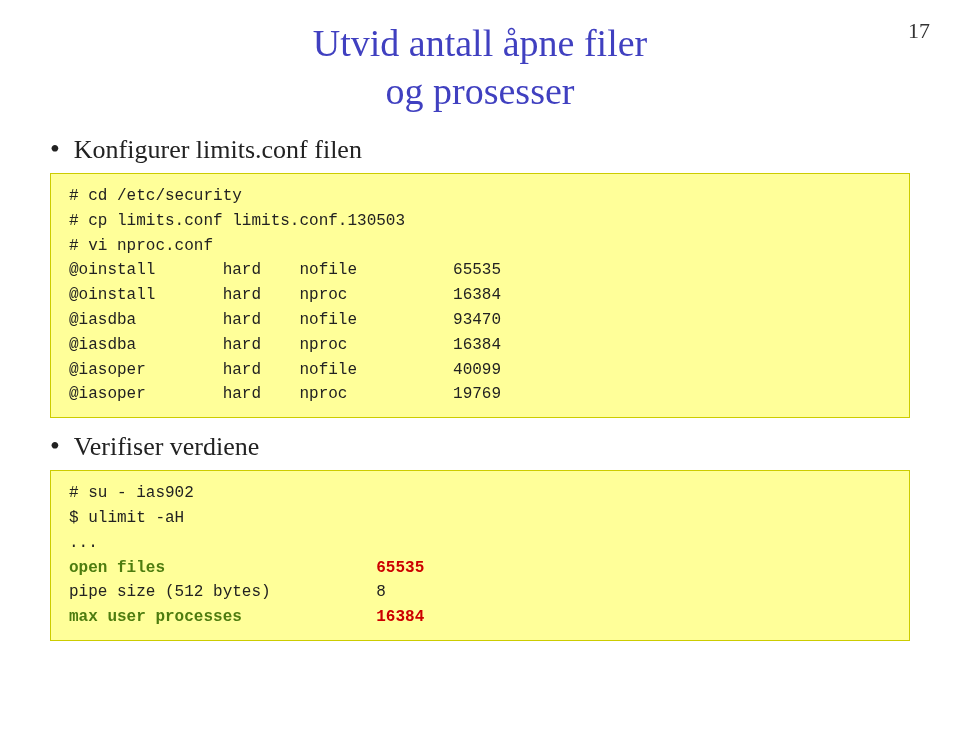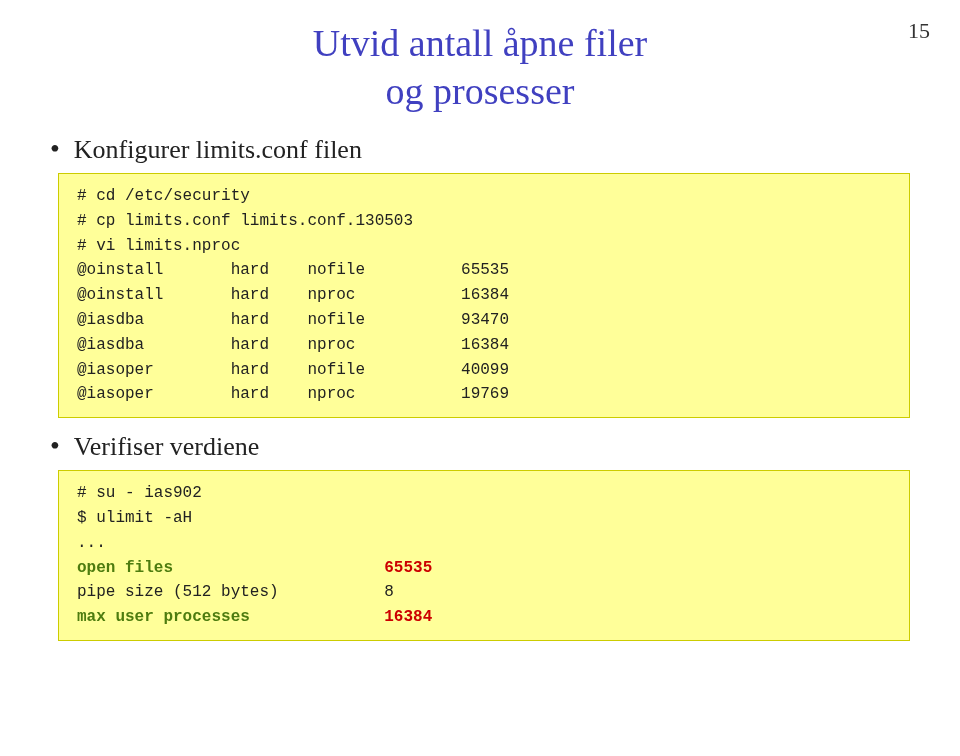--- a/index.html
+++ b/index.html
@@ -62,21 +62,21 @@
       color: #222222;
     }
 
     .italic {
     }
 
     .code-block {
       background-color: #ffff99;
       border: 1px solid #cccc00;
       padding: 10px 18px;
-      margin: 8px 0 12px 8px;
+      margin: 8px 0 12px 0;
       font-family: 'Courier New', Courier, monospace;
       font-size: 16px;
       color: #222222;
       line-height: 1.55;
     }
 
     .code-line {
       display: block;
       white-space: pre;
     }
@@ -87,40 +87,40 @@
     }
 
     .code-value-highlight {
       color: #cc0000;
       font-weight: bold;
     }
   </style>
 </head>
 <body>
 
-<div class="page-number">15</div>
+<div class="page-number">17</div>
 
 <div class="main-title">
   <span>Utvid antall åpne filer</span><br>
   <span>og prosesser</span>
 </div>
 
 <div class="content-area">
 
   <div class="bullet-item">
     <span class="bullet-dot">•</span>
     <span class="bullet-text">
       <span>Konfigurer </span><span class="italic">limits.conf</span><span> filen</span>
     </span>
   </div>
 
   <div class="code-block">
     <span class="code-line"># cd /etc/security</span>
     <span class="code-line"># cp limits.conf limits.conf.130503</span>
-    <span class="code-line"># vi limits.nproc</span>
+    <span class="code-line"># vi nproc.conf</span>
     <span class="code-line">@oinstall       hard    nofile          65535</span>
     <span class="code-line">@oinstall       hard    nproc           16384</span>
     <span class="code-line">@iasdba         hard    nofile          93470</span>
     <span class="code-line">@iasdba         hard    nproc           16384</span>
     <span class="code-line">@iasoper        hard    nofile          40099</span>
     <span class="code-line">@iasoper        hard    nproc           19769</span>
   </div>
 
   <div class="bullet-item">
     <span class="bullet-dot">•</span>

